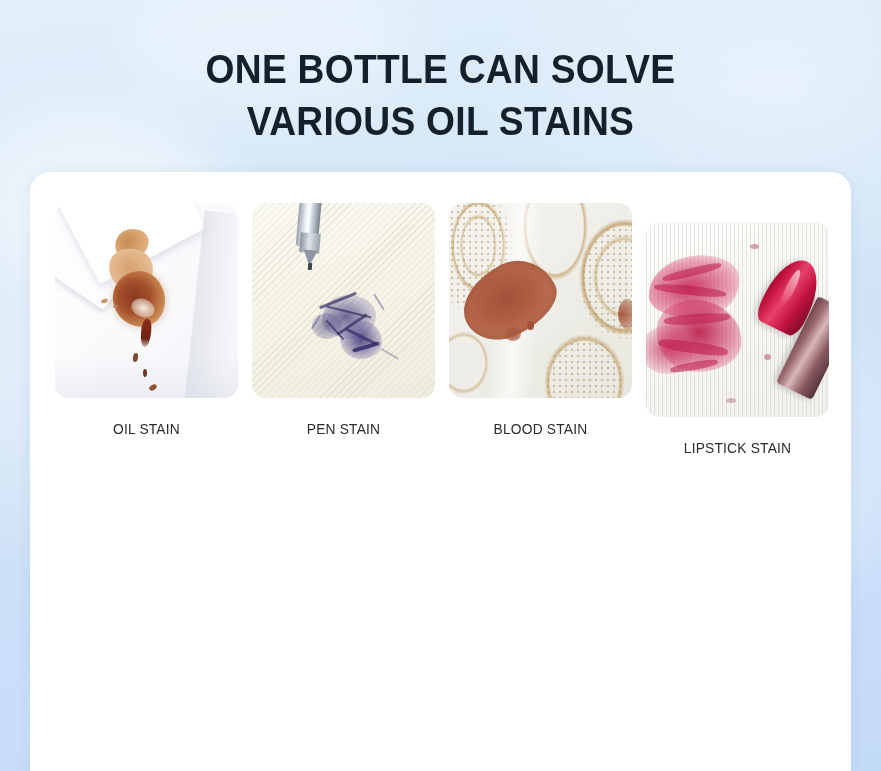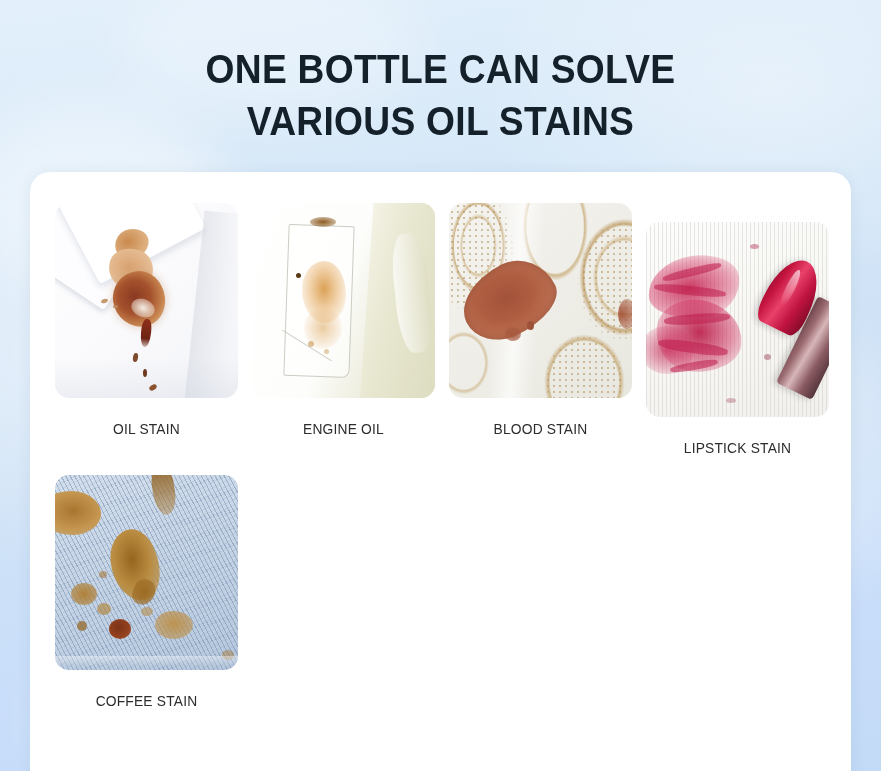--- a/index.html
+++ b/index.html
@@ -575,39 +575,44 @@
             <div class="sp1"></div>
               <div class="sp2"></div>
               <div class="sp3"></div>
               <div class="sp4"></div>
               <div class="sp5"></div>
           </div>
         </div>
         <div class="caption">OIL STAIN</div>
       </div>
 
-
       <div class="cell">
-        <div class="thumb t-eng">
+        <div class="thumb t-pen">
           <div class="layer">
-            <div class="sleeve"></div>
-              <div class="sleeveFold"></div>
-            <div class="pocket"></div>
-              <div class="pocketDiag"></div>
-            <div class="o1"></div>
-              <div class="o2"></div>
-              <div class="o3"></div>
-              <div class="odark"></div>
-            <div class="od1"></div>
-              <div class="od2"></div>
-              <div class="od3"></div>
+            <div class="penbody"></div>
+              <div class="pengrip"></div>
+              <div class="pencone"></div>
+              <div class="pentip"></div>
+            <div class="ink i1"></div>
+              <div class="ink i2"></div>
+              <div class="ink i3"></div>
+            <div class="scratch s1"></div>
+              <div class="scratch s2"></div>
+              <div class="scratch s3"></div>
+            <div class="scratch s4"></div>
+              <div class="scratch s5"></div>
+              <div class="scratch s6"></div>
+            <div class="scratch s7"></div>
+              <div class="scratch s8"></div>
+              <div class="scratch s9"></div>
           </div>
         </div>
-        <div class="caption">ENGINE OIL</div>
+        <div class="caption">PEN STAIN</div>
       </div>
+
 
       <div class="cell">
         <div class="thumb t-blood">
           <div class="layer">
             <div class="paisley"></div>
               <div class="dots"></div>
               <div class="sheen"></div>
             <div class="bl1"></div>
               <div class="bl2"></div>
               <div class="bl3"></div>
@@ -634,36 +639,16 @@
             <div class="stick"></div>
               <div class="bullet"></div>
               <div class="bulletHi"></div>
           </div>
         </div>
         <div class="caption">LIPSTICK STAIN</div>
       </div>
 
 
 
-      <div class="cell r2">
-        <div class="thumb t-cof">
-          <div class="layer">
-            <div class="c1"></div>
-              <div class="c2"></div>
-              <div class="c2b"></div>
-              <div class="c3"></div>
-            <div class="c4"></div>
-              <div class="c5"></div>
-              <div class="c6"></div>
-              <div class="c7"></div>
-            <div class="c8"></div>
-              <div class="c9"></div>
-              <div class="c10"></div>
-              <div class="c11"></div>
-            <div class="hemline"></div>
-          </div>
-        </div>
-        <div class="caption">COFFEE STAIN</div>
-      </div>
 
     </div>
   </div>
 </div>
 
 </body></html>

